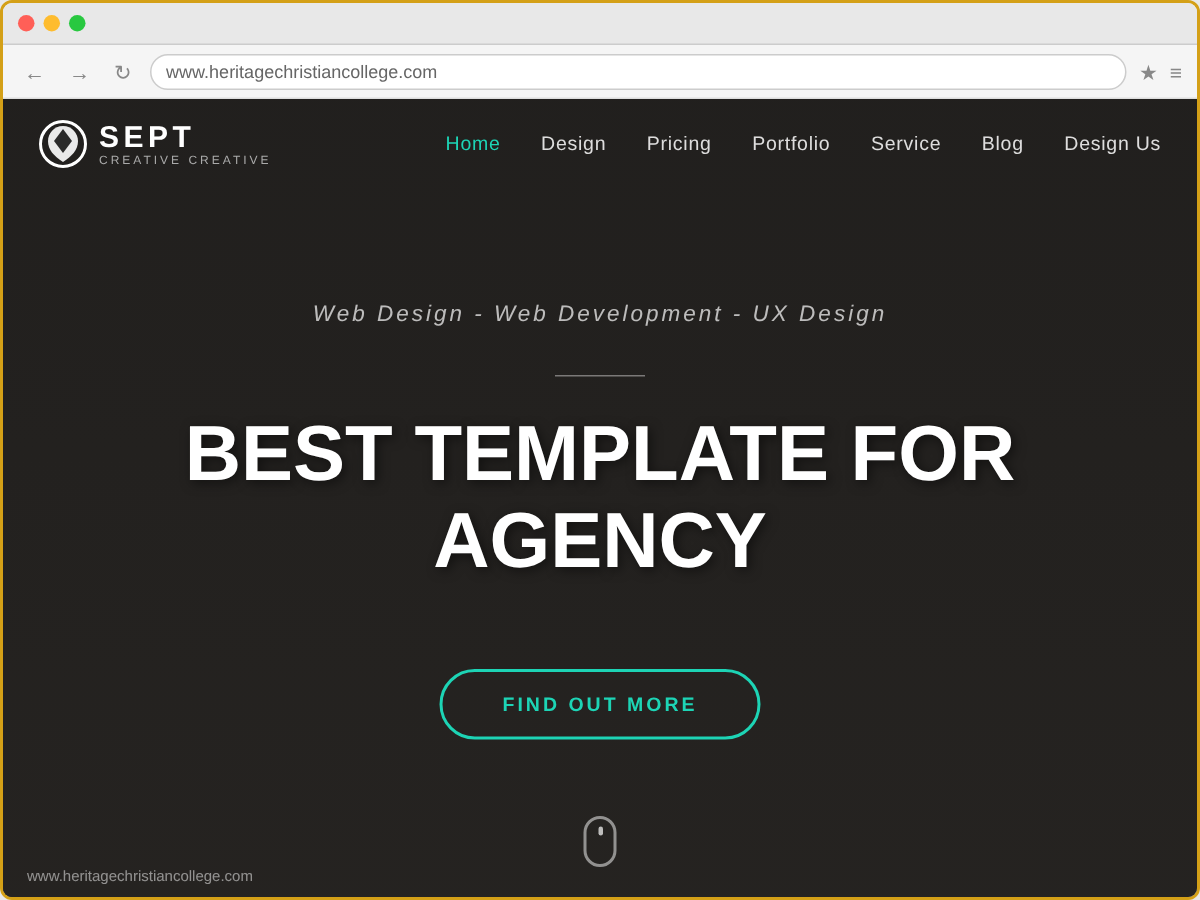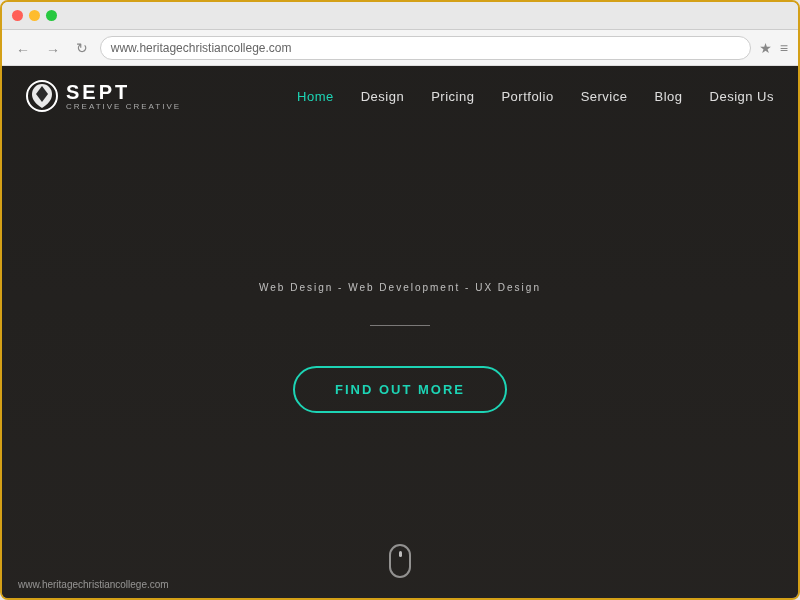--- a/index.html
+++ b/index.html
@@ -233,23 +233,24 @@
       flex-direction: column;
       align-items: center;
       justify-content: center;
       text-align: center;
       z-index: 5;
       padding-top: 30px;
     }
 
     .hero-subtitle {
       color: rgba(255,255,255,0.7);
-      font-size: 10px;
+      font-size: 15px;
       letter-spacing: 2px;
       margin-bottom: 32px;
+      font-style: italic;
     }
 
     .hero-divider {
       width: 60px;
       height: 1px;
       background: rgba(255,255,255,0.4);
       margin: 0 auto 24px;
     }
 
     .hero-title {
@@ -385,20 +386,24 @@
           </li>
           <li>
             <a href="#">Design Us</a>
           </li>
         </ul>
       </nav>
 
       <div class="hero-content">
         <p class="hero-subtitle">Web Design - Web Development - UX Design</p>
         <div class="hero-divider"></div>
+        <h1 class="hero-title">
+          <span>BEST TEMPLATE FOR</span><br>
+          <span>AGENCY</span>
+        </h1>
         <button class="cta-button">FIND OUT MORE</button>
       </div>
 
       <div class="scroll-indicator">
         <div class="scroll-icon">
           <div class="scroll-dot"></div>
         </div>
       </div>
 
       <div class="site-url">www.heritagechristiancollege.com</div>

